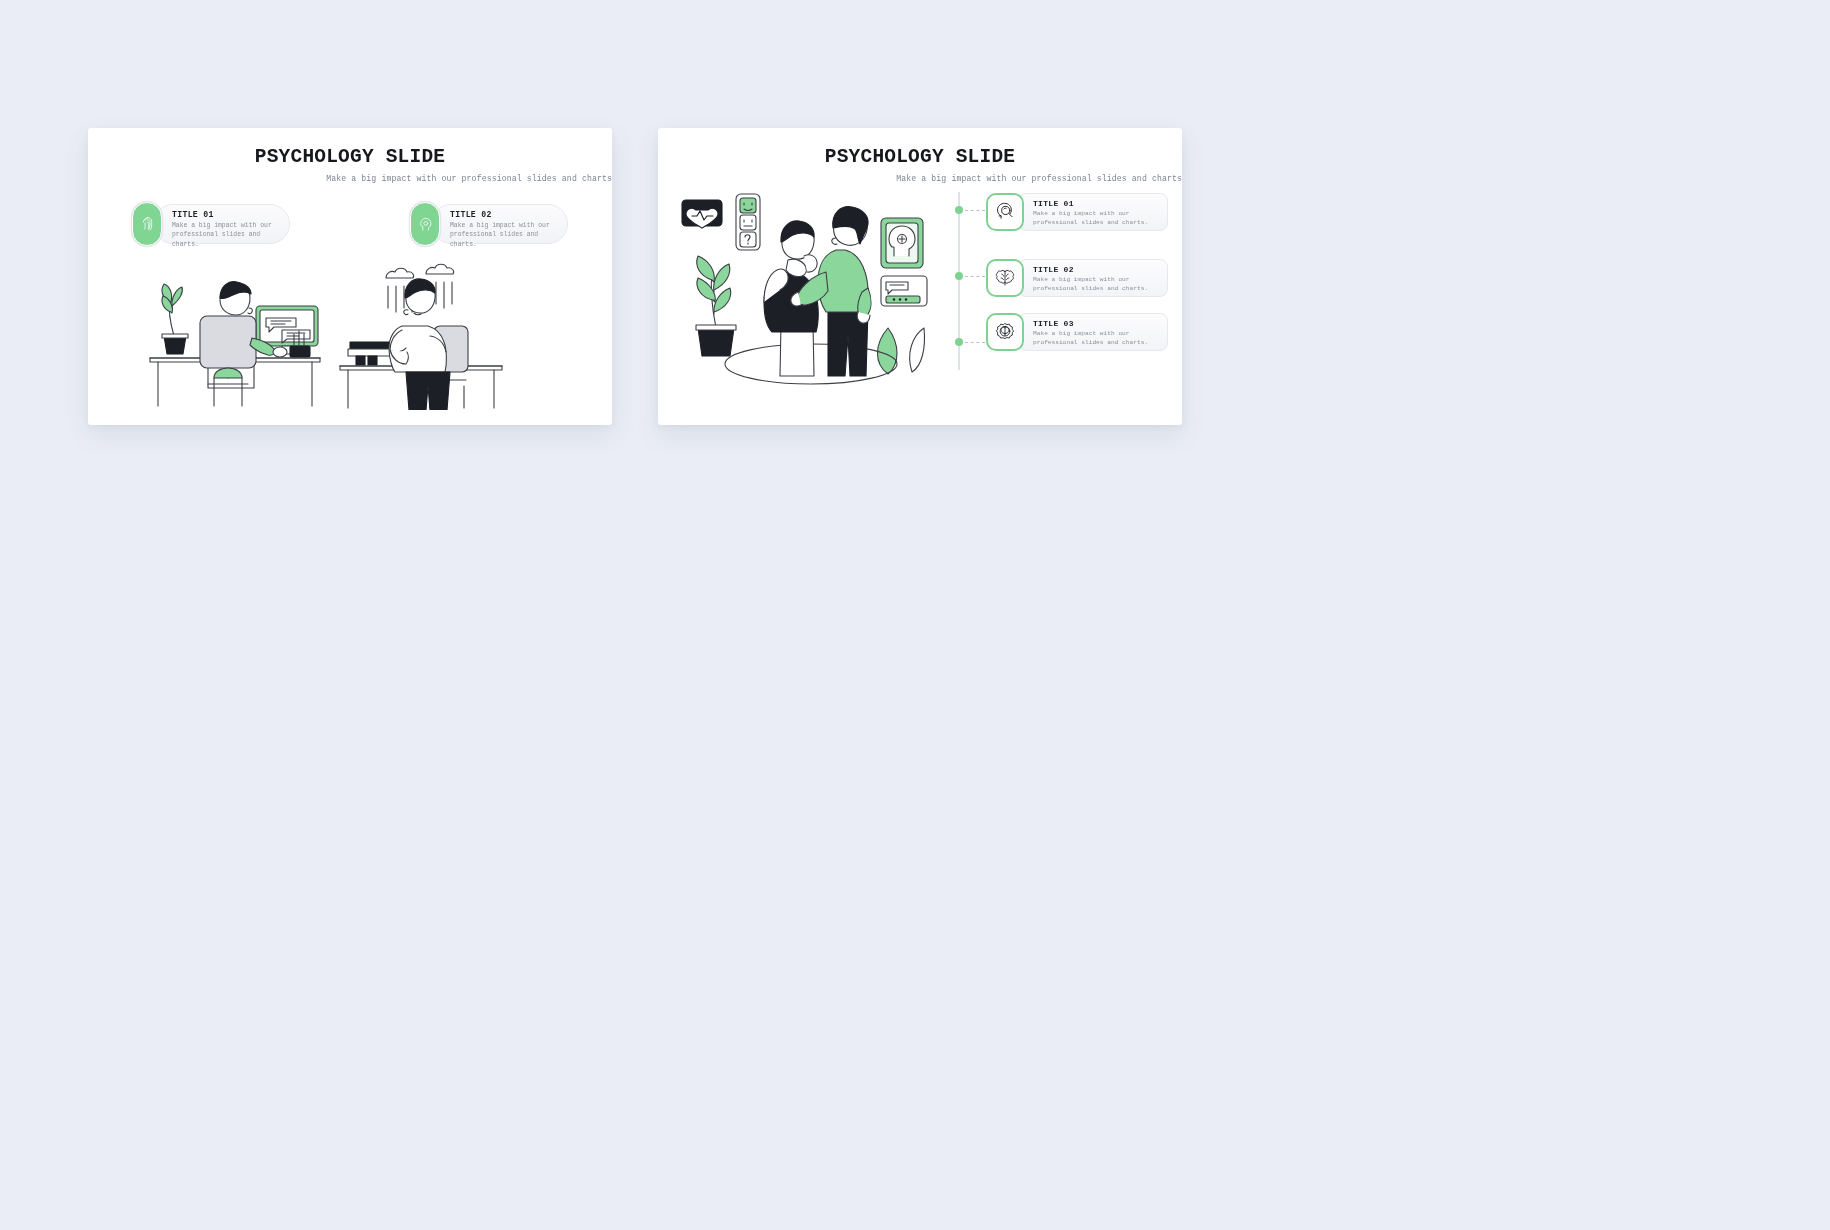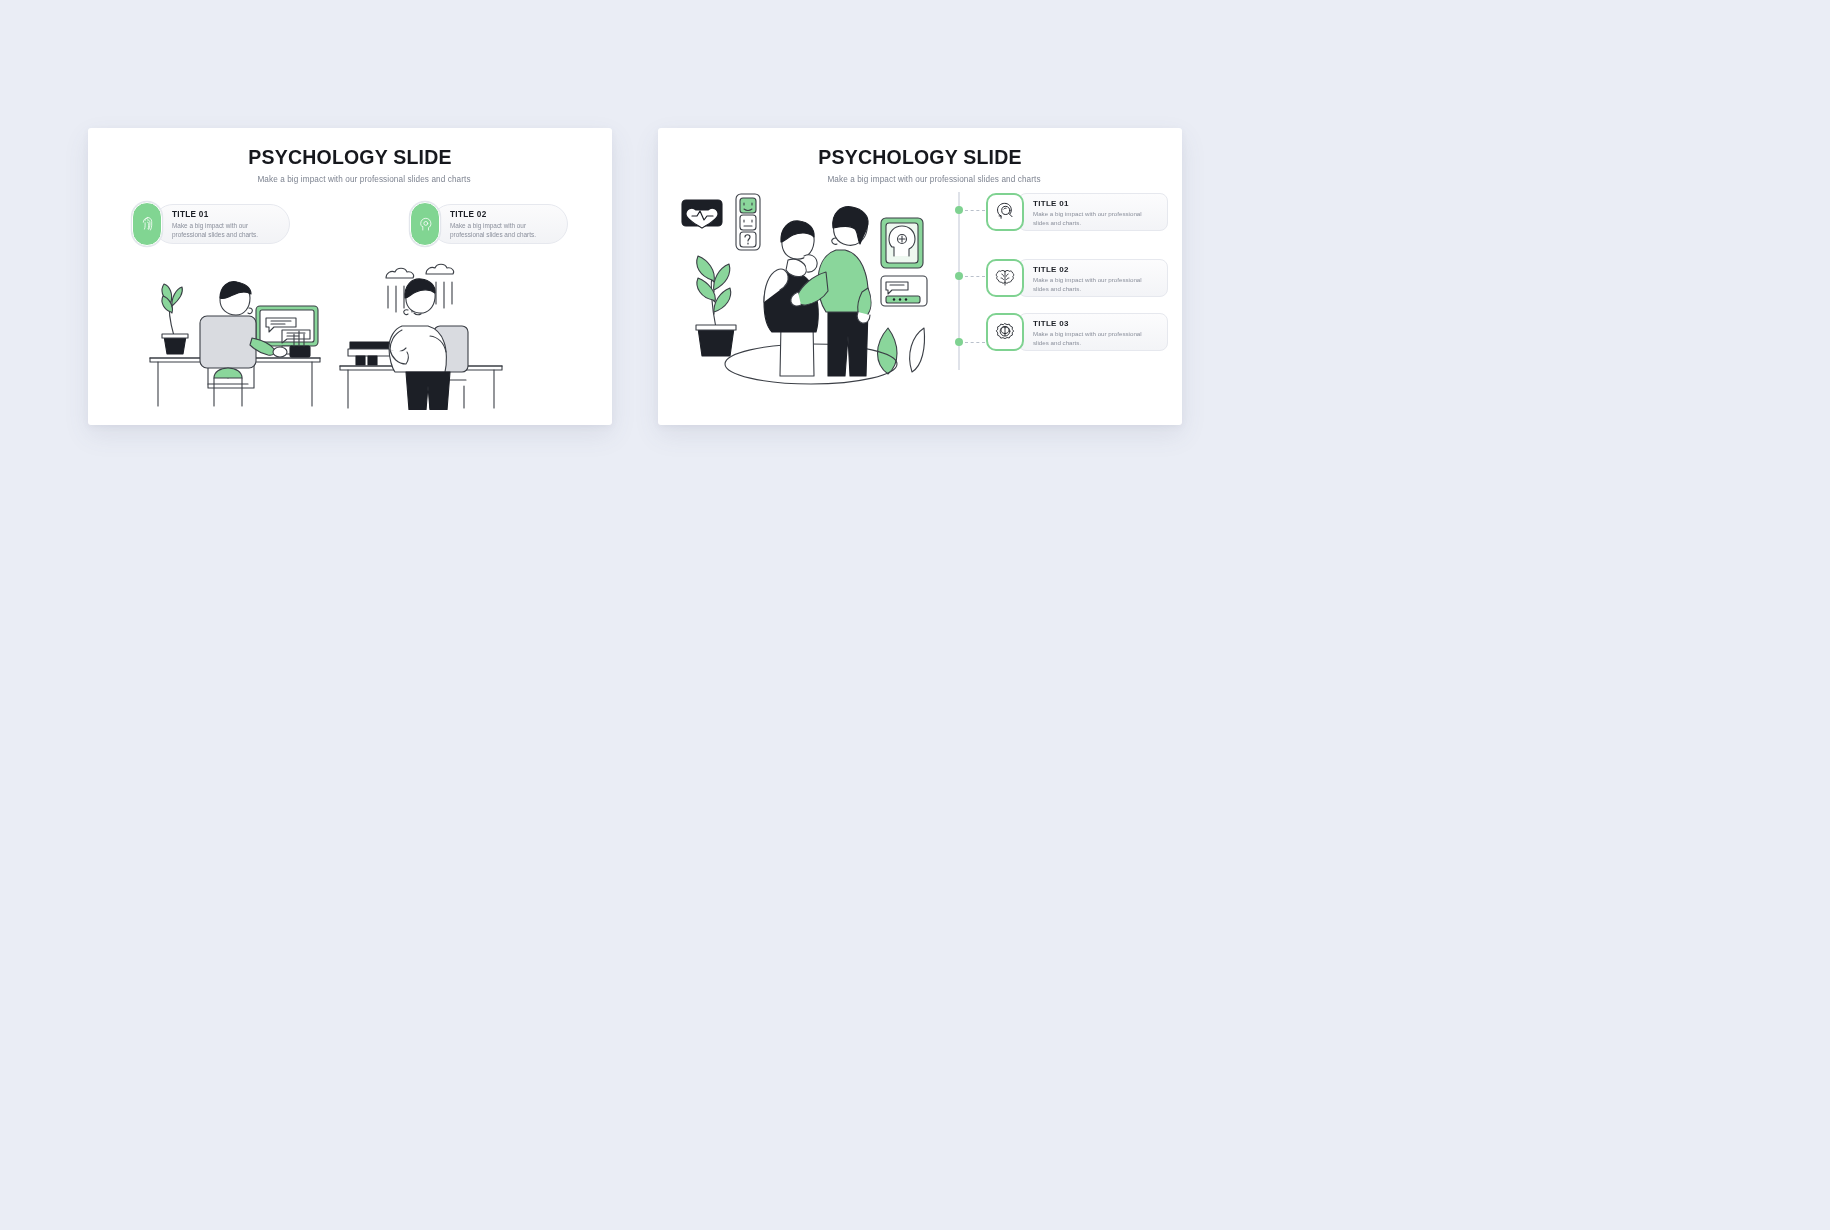--- a/index.html
+++ b/index.html
@@ -2,42 +2,42 @@
 <html><head>
 <meta charset="utf-8">
 <style>
   * { box-sizing: border-box; margin: 0; padding: 0; }
   html, body {
     width: 1830px; height: 1230px;
     background: #eaedf5;
     font-family: "Liberation Sans", sans-serif;
     overflow: hidden;
   }
-  .canvas { position: relative; width: 1830px; height: 1230px; }
+  .canvas { position: relative; width: 1830px; height: 1230px; font-family: Liberation Mono, monospace; }
 
   .slide {
     position: absolute;
     background: #ffffff;
     border-radius: 3px;
     box-shadow: 0 10px 26px rgba(80,90,120,0.10), 0 2px 6px rgba(80,90,120,0.06);
     overflow: hidden;
   }
   #slide-left  { left: 88px;  top: 128px; width: 524px; height: 297px; }
   #slide-right { left: 658px; top: 128px; width: 524px; height: 297px; }
 
   .slide-title {
     text-align: center;
     font-weight: 800;
     font-size: 19.5px;
     letter-spacing: 0.2px;
     color: #16181d;
     margin-top: 18px;
   }
   .slide-sub {
-    text-align: center;
+    text-align: right;
     font-size: 8.2px;
     color: #7d8390;
     margin-top: 6px;
     letter-spacing: 0.1px;
     margin-left: 28px;
   }
 
   
   .l-cards { position: absolute; top: 74px; left: 0; width: 100%; height: 52px; }
   .l-card {

